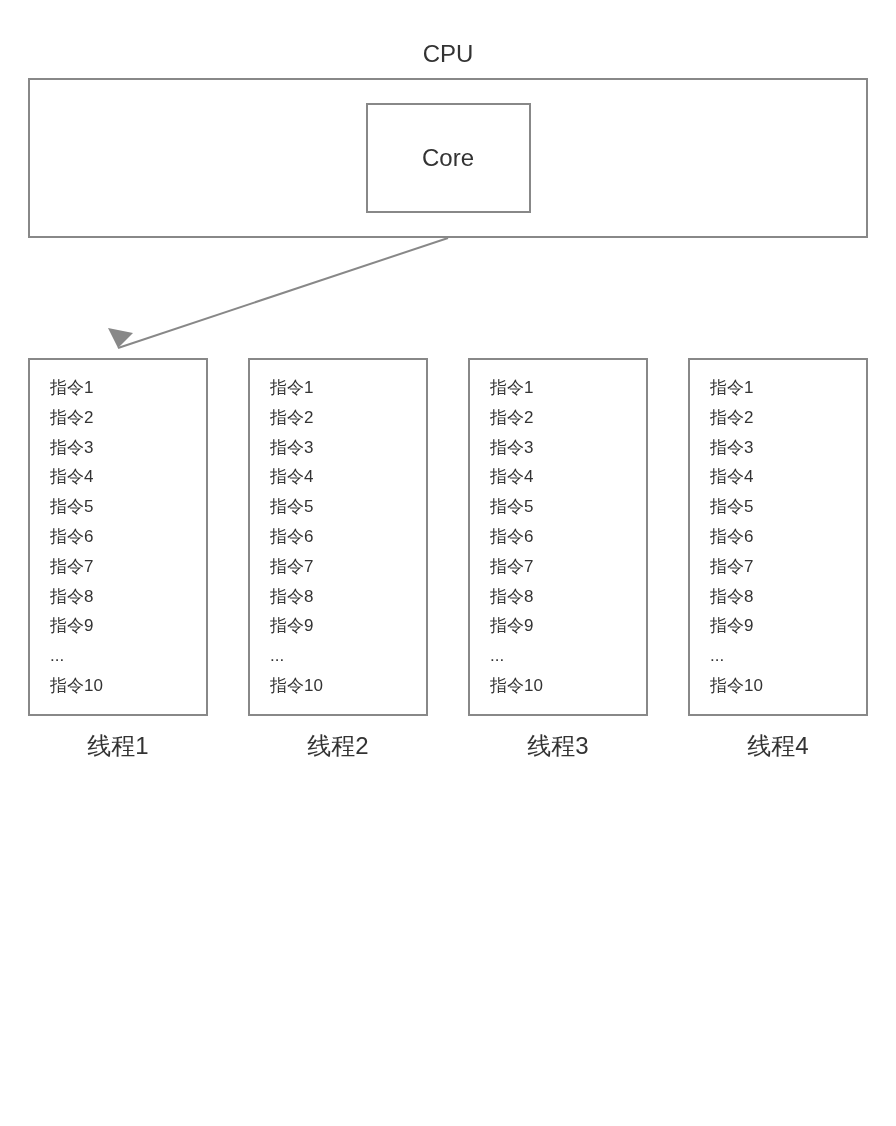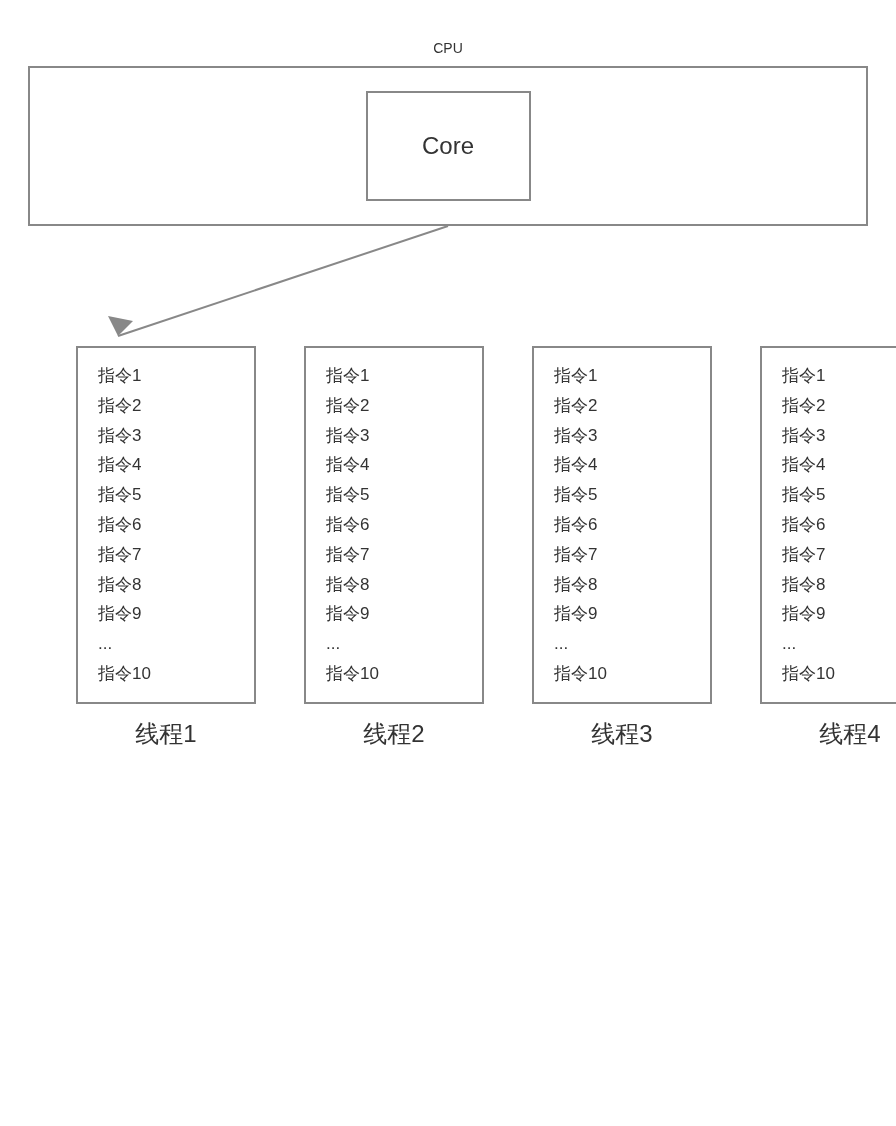--- a/index.html
+++ b/index.html
@@ -32,21 +32,21 @@
     .cpu-section {
       width: 840px;
       margin-top: 40px;
       position: relative;
       display: flex;
       flex-direction: column;
       align-items: center;
     }
 
     .cpu-label {
-      font-size: 14px;
+      font-size: 24px;
       color: #333;
       margin-bottom: 10px;
       align-self: center;
       text-align: center;
     }
 
     .cpu-box {
       width: 100%;
       border: 2px solid #888;
       position: relative;
@@ -91,21 +91,20 @@
       display: flex;
       flex-direction: row;
       justify-content: space-between;
       align-items: flex-start;
     }
 
     .thread-column {
       display: flex;
       flex-direction: column;
       align-items: center;
-      margin-left: 48px;
     }
 
     .thread-box {
       border: 2px solid #888;
       width: 180px;
       padding: 16px 20px 16px 20px;
       display: flex;
       flex-direction: column;
       gap: 6px;
     }

